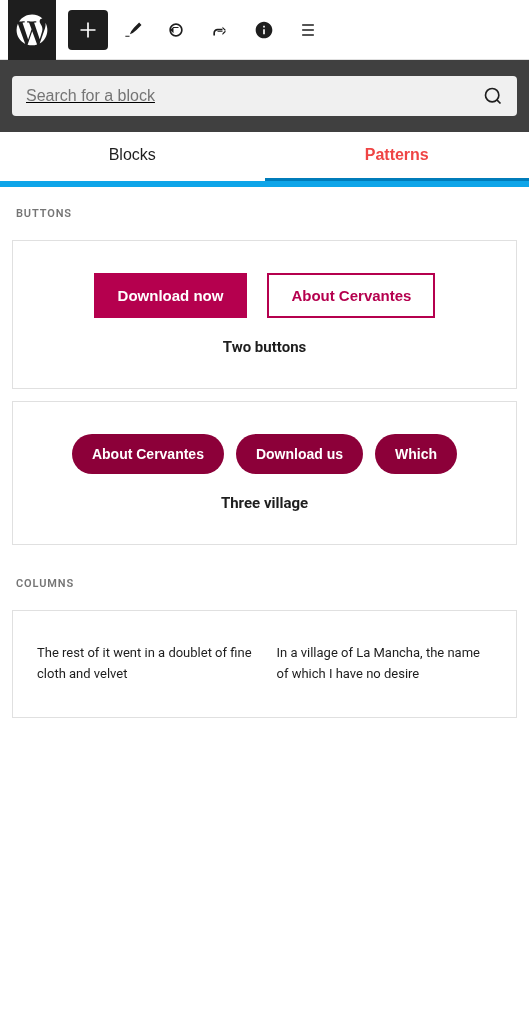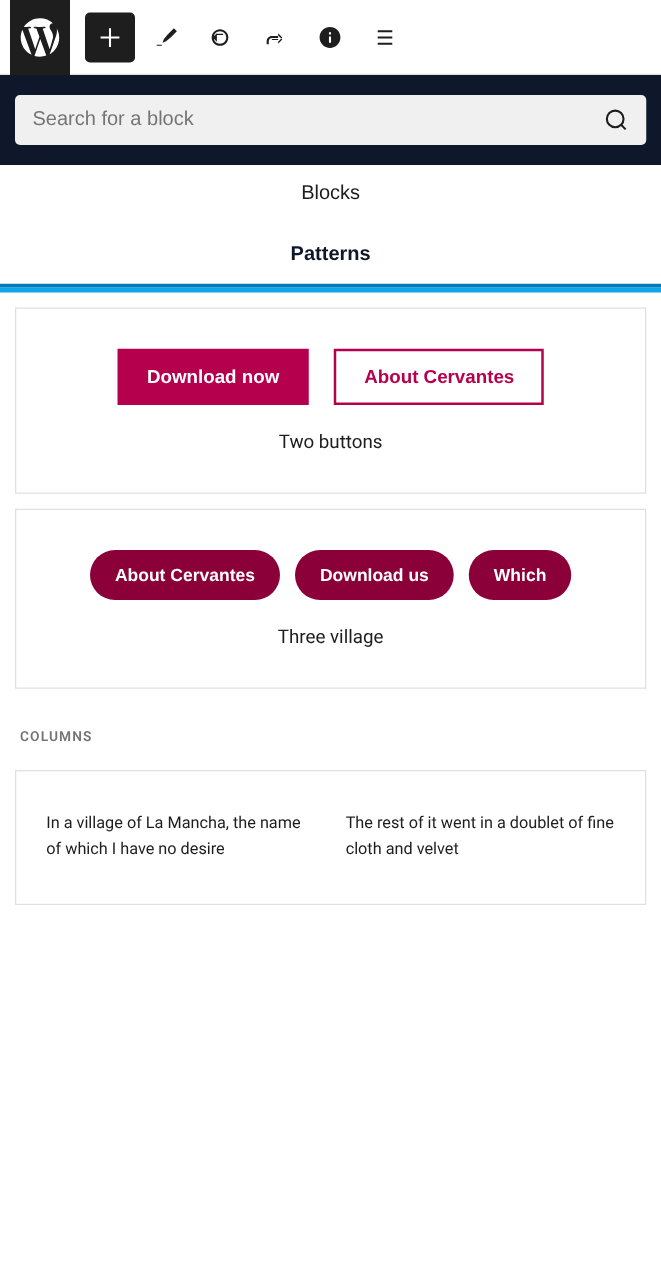--- a/index.html
+++ b/index.html
@@ -47,21 +47,22 @@
     .toolbar-btn.add-btn {
       background: #1e1e1e;
       color: #fff;
       border-radius: 4px;
     }
     .toolbar-btn svg { width: 20px; height: 20px; fill: currentColor; }
 
     
     .search-area {
       padding: 16px 12px;
-      background: #0f172a;
+      background: #404040;
+      text-decoration: underline;
     }
     .search-box {
       display: flex;
       align-items: center;
       background: #f0f0f0;
       border-radius: 4px;
       padding: 10px 14px;
       gap: 8px;
     }
     .search-input {
@@ -77,40 +78,39 @@
       border: none;
       cursor: pointer;
       color: #1e1e1e;
       display: flex;
       align-items: center;
     }
 
     
     .tabs-area {
       display: flex;
-      border-bottom: 4px solid #0ea5e9;
+      border-bottom: 6px solid #0ea5e9;
       margin: 0 0 0 0;
-      flex-direction: column;
     }
     .tab {
       flex: 1;
       padding: 14px 16px;
       text-align: center;
       font-size: 16px;
       font-weight: 400;
       cursor: pointer;
       border: none;
       background: none;
       color: #1e1e1e;
       border-bottom: 3px solid transparent;
     }
     .tab.active {
       font-weight: 600;
       border-bottom: 3px solid #007cba;
-      color: #0f172a;
+      color: #ef4444;
     }
 
     
     .content {
       padding: 0;
     }
 
     
     .section-label {
       font-size: 11px;
@@ -158,20 +158,21 @@
       border: 2px solid #b5004e;
       padding: 12px 22px;
       font-size: 15px;
       font-weight: 600;
       cursor: pointer;
     }
     .pattern-label {
       font-size: 15px;
       color: #1e1e1e;
       margin-top: 4px;
+      font-weight: bold;
     }
 
     
     .three-buttons-preview {
       display: flex;
       gap: 12px;
       align-items: center;
       margin-bottom: 16px;
       flex-wrap: wrap;
       justify-content: center;
@@ -269,20 +270,21 @@
   </div>
 </div>
 
 <div class="tabs-area">
   <button class="tab">Blocks</button>
   <button class="tab active">Patterns</button>
 </div>
 
 <div class="content">
 
+  <div class="section-label">BUTTONS</div>
 
   <div class="pattern-card">
     <div class="buttons-preview">
       <button class="btn-primary">Download now</button>
       <button class="btn-outline">About Cervantes</button>
     </div>
     <span class="pattern-label">Two buttons</span>
   </div>
 
   <div class="pattern-card">
@@ -291,18 +293,18 @@
       <button class="btn-pill">Download us</button>
       <button class="btn-pill">Which</button>
     </div>
     <span class="pattern-label">Three village</span>
   </div>
 
   <div class="section-label">COLUMNS</div>
 
   <div class="columns-preview">
     <div class="columns-body">
+      <div class="column-text">The rest of it went in a doublet of fine cloth and velvet</div>
       <div class="column-text">In a village of La Mancha, the name of which I have no desire</div>
-      <div class="column-text">The rest of it went in a doublet of fine cloth and velvet</div>
     </div>
   </div>
 
 </div>
 
 </body></html>

